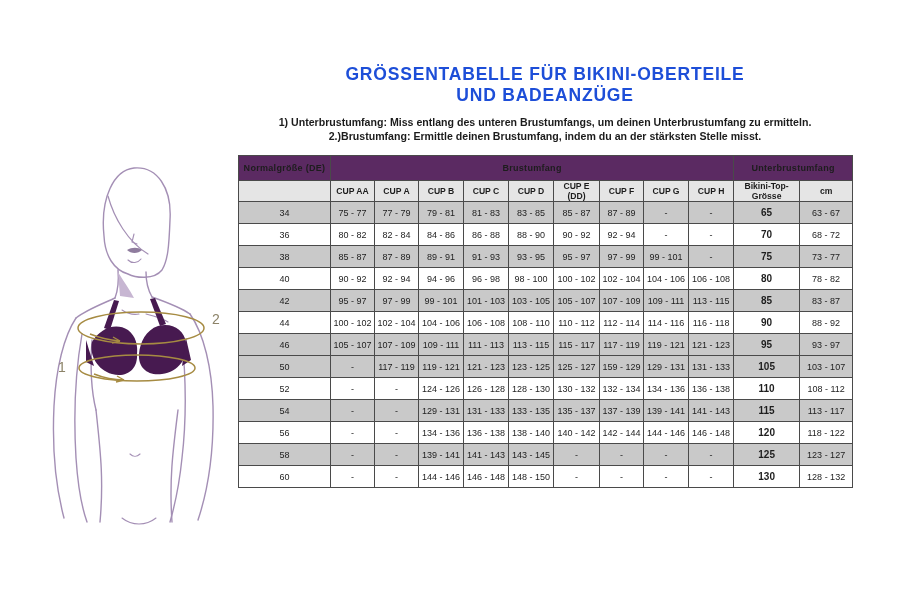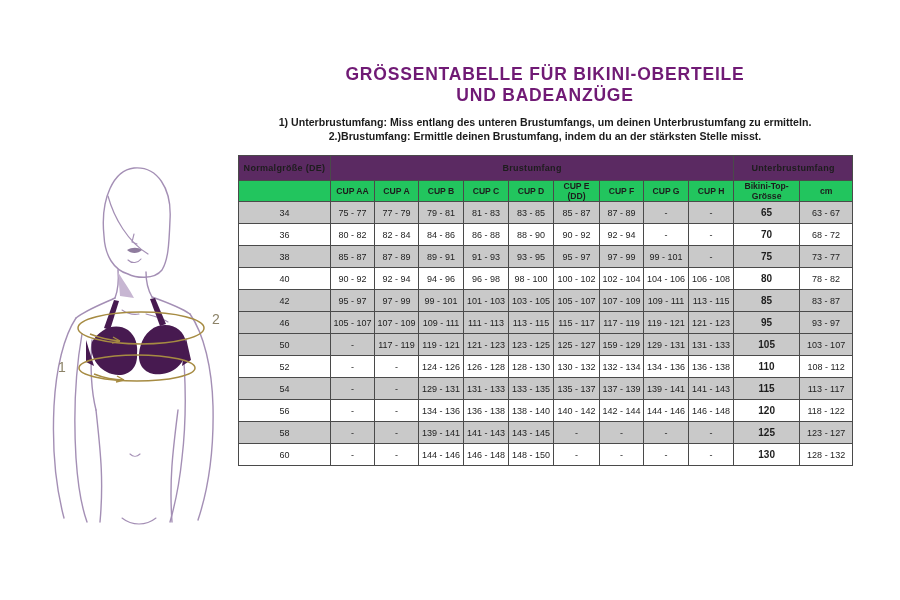--- a/index.html
+++ b/index.html
@@ -2,32 +2,32 @@
 <html><head>
 <meta charset="utf-8">
 <style>
   * { margin:0; padding:0; box-sizing:border-box; }
   html,body { width:900px; height:600px; background:#fff; overflow:hidden;
     font-family:"Liberation Sans", sans-serif; }
   .page { position:relative; width:900px; height:600px; background:#fff; }
 
   
   .title-block { position:absolute; left:238px; top:64px; width:614px; text-align:center; }
-  .title-line { font-size:17.5px; font-weight:bold; color:#701a75; letter-spacing:.8px; line-height:1.22; }
+  .title-line { font-size:17.5px; font-weight:bold; color:#1d4ed8; letter-spacing:.8px; line-height:1.22; }
   .instructions { position:absolute; left:238px; top:116px; width:614px; text-align:center; }
   .instr-line { font-size:10.6px; color:#1c1c1c; line-height:1.32;font-weight:bold; }
 
   
   table.sizes { position:absolute; left:238px; top:155px; width:614px;
     border-collapse:collapse; table-layout:fixed;border-radius:6px; }
   table.sizes th, table.sizes td { border:1px solid #4a4a4a; text-align:center;
     vertical-align:middle; font-size:9px; color:#1d1d1d; padding:0; }
   th.grp { background:#5b2a62; color:#ffffff; font-weight:bold; font-size:10px;
     height:25px; border:2px solid #ffffff; letter-spacing:.3px; }
-  tr.subhead th { background:#22c55e; font-weight:bold; font-size:8.6px; height:20px; }
+  tr.subhead th { background:#e5e5e5; font-weight:bold; font-size:8.6px; height:20px; }
   tbody td { height:22px; background:#ffffff; }
   tbody tr.shaded td { background:#c9c9c9; }
   tbody td.bold { font-weight:bold; font-size:10px; }
 
   
   .figure-wrap { position:absolute; left:42px; top:158px; width:200px; height:375px; }
   svg text { font-family:"Liberation Sans", sans-serif; }
 </style>
 </head>
 <body>
@@ -208,20 +208,34 @@
           <td>99 - 101</td>
           <td>101 - 103</td>
           <td>103 - 105</td>
           <td>105 - 107</td>
           <td>107 - 109</td>
           <td>109 - 111</td>
           <td>113 - 115</td>
           <td class="bold">85</td>
           <td>83 - 87</td>
         </tr>
+        <tr>
+          <td>44</td>
+          <td>100 - 102</td>
+          <td>102 - 104</td>
+          <td>104 - 106</td>
+          <td>106 - 108</td>
+          <td>108 - 110</td>
+          <td>110 - 112</td>
+          <td>112 - 114</td>
+          <td>114 - 116</td>
+          <td>116 - 118</td>
+          <td class="bold">90</td>
+          <td>88 - 92</td>
+        </tr>
         <tr class="shaded">
           <td>46</td>
           <td>105 - 107</td>
           <td>107 - 109</td>
           <td>109 - 111</td>
           <td>111 - 113</td>
           <td>113 - 115</td>
           <td>115 - 117</td>
           <td>117 - 119</td>
           <td>119 - 121</td>

